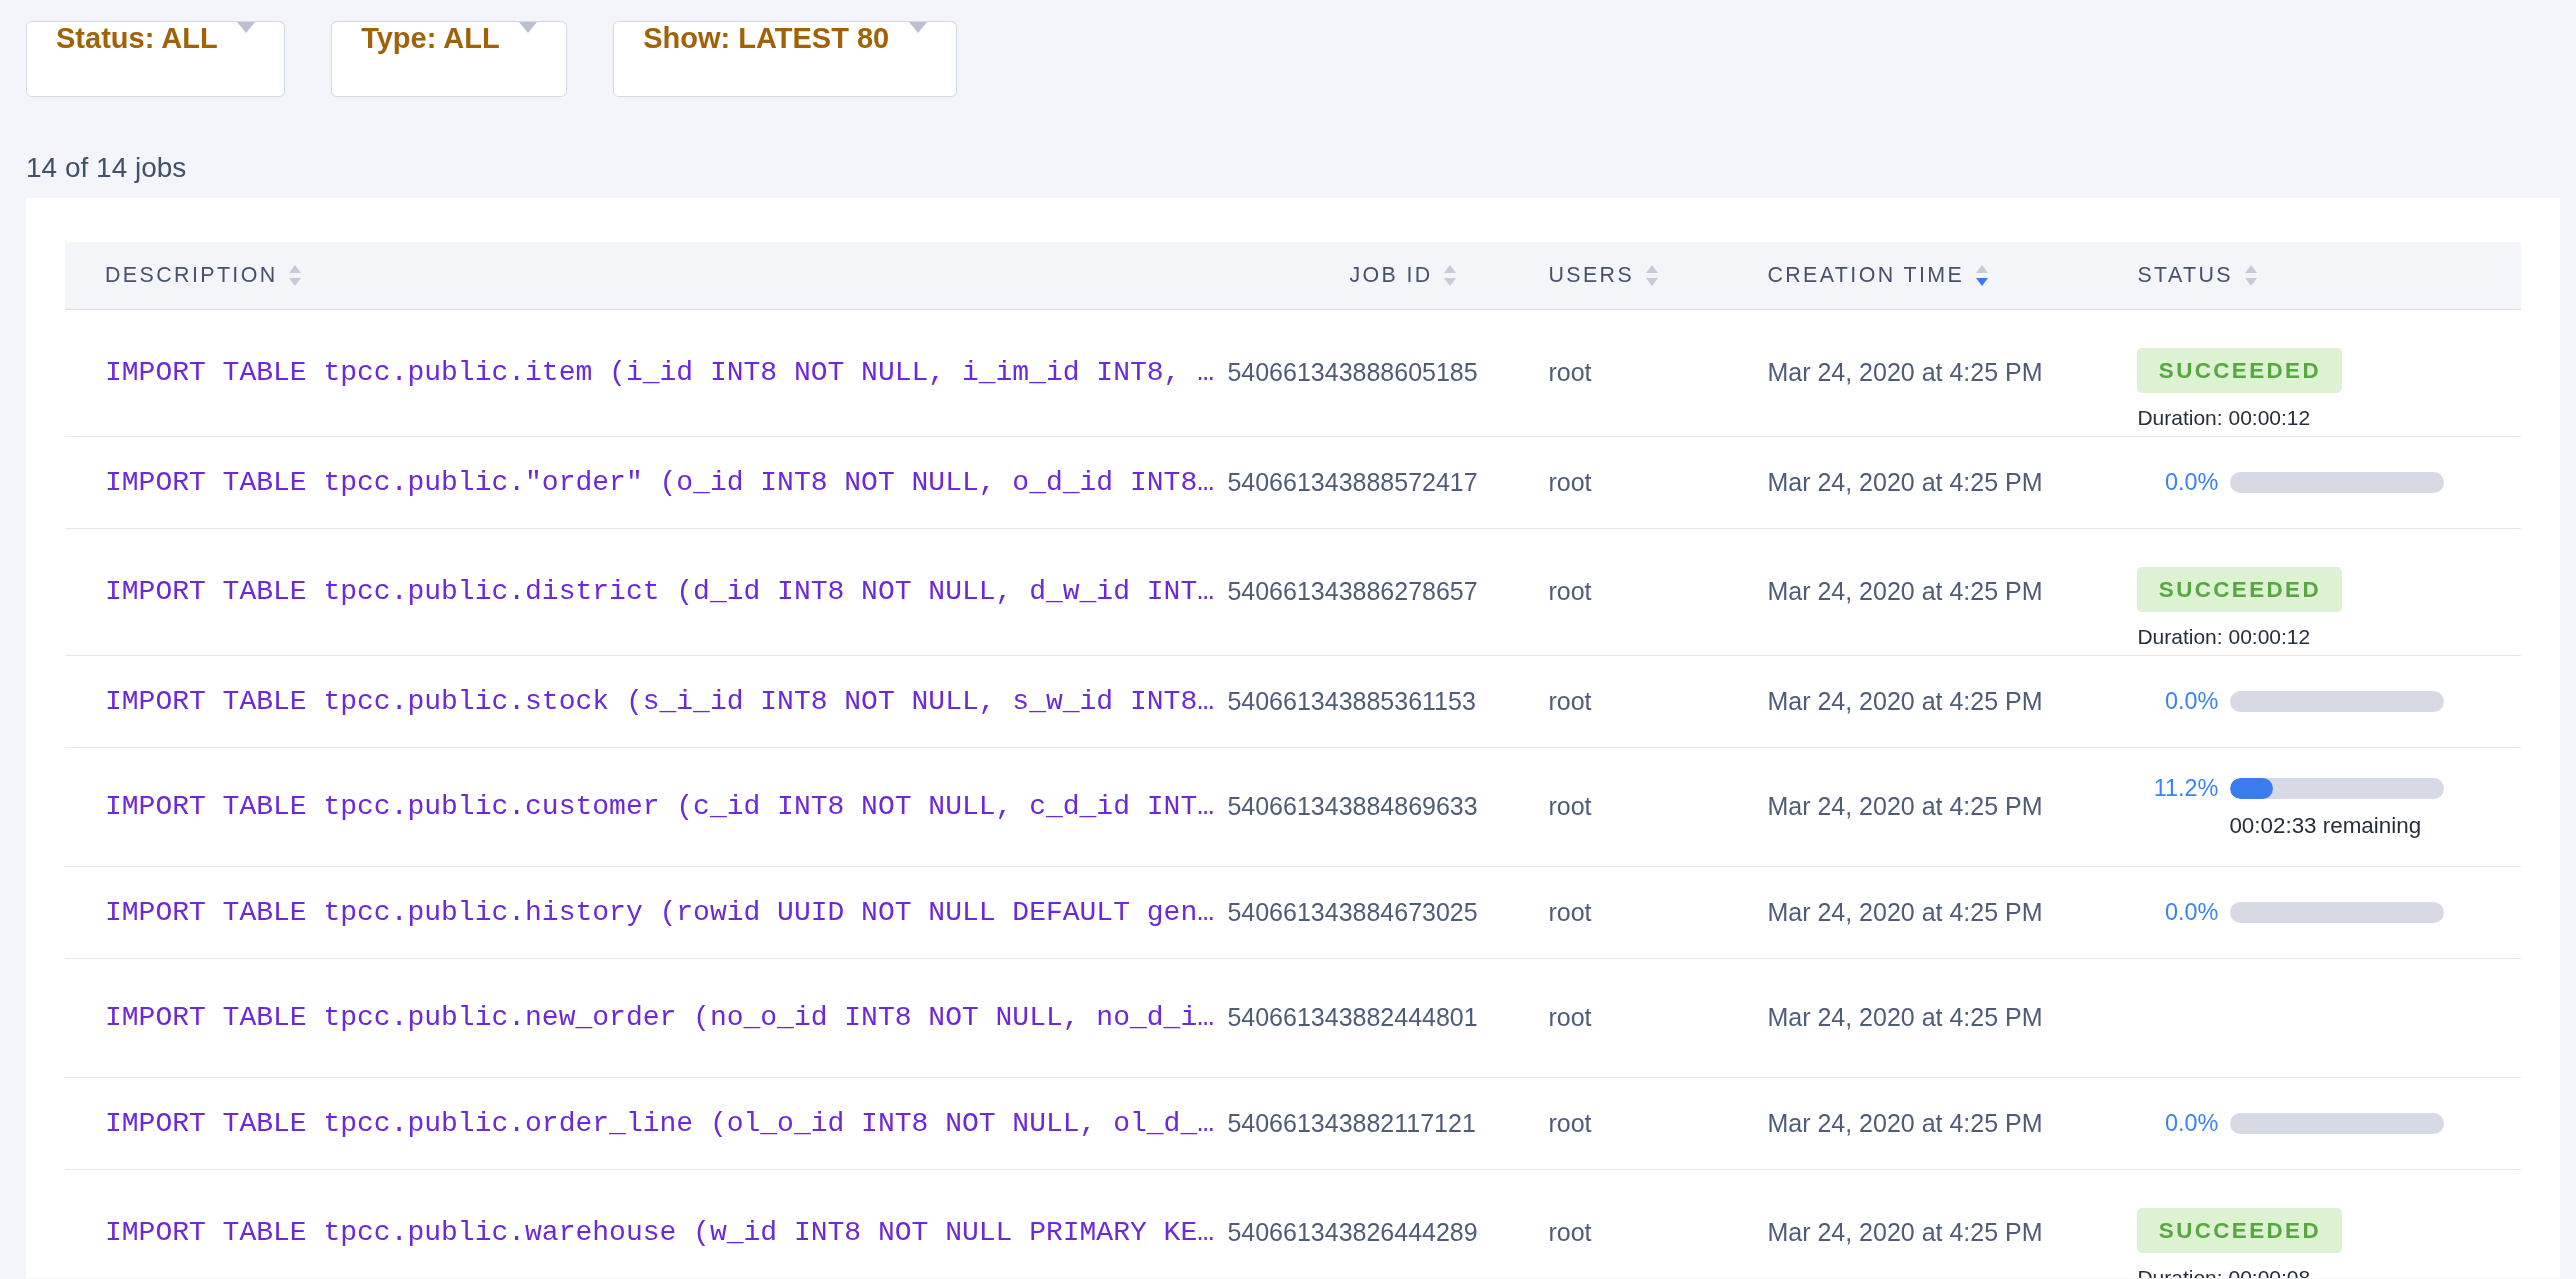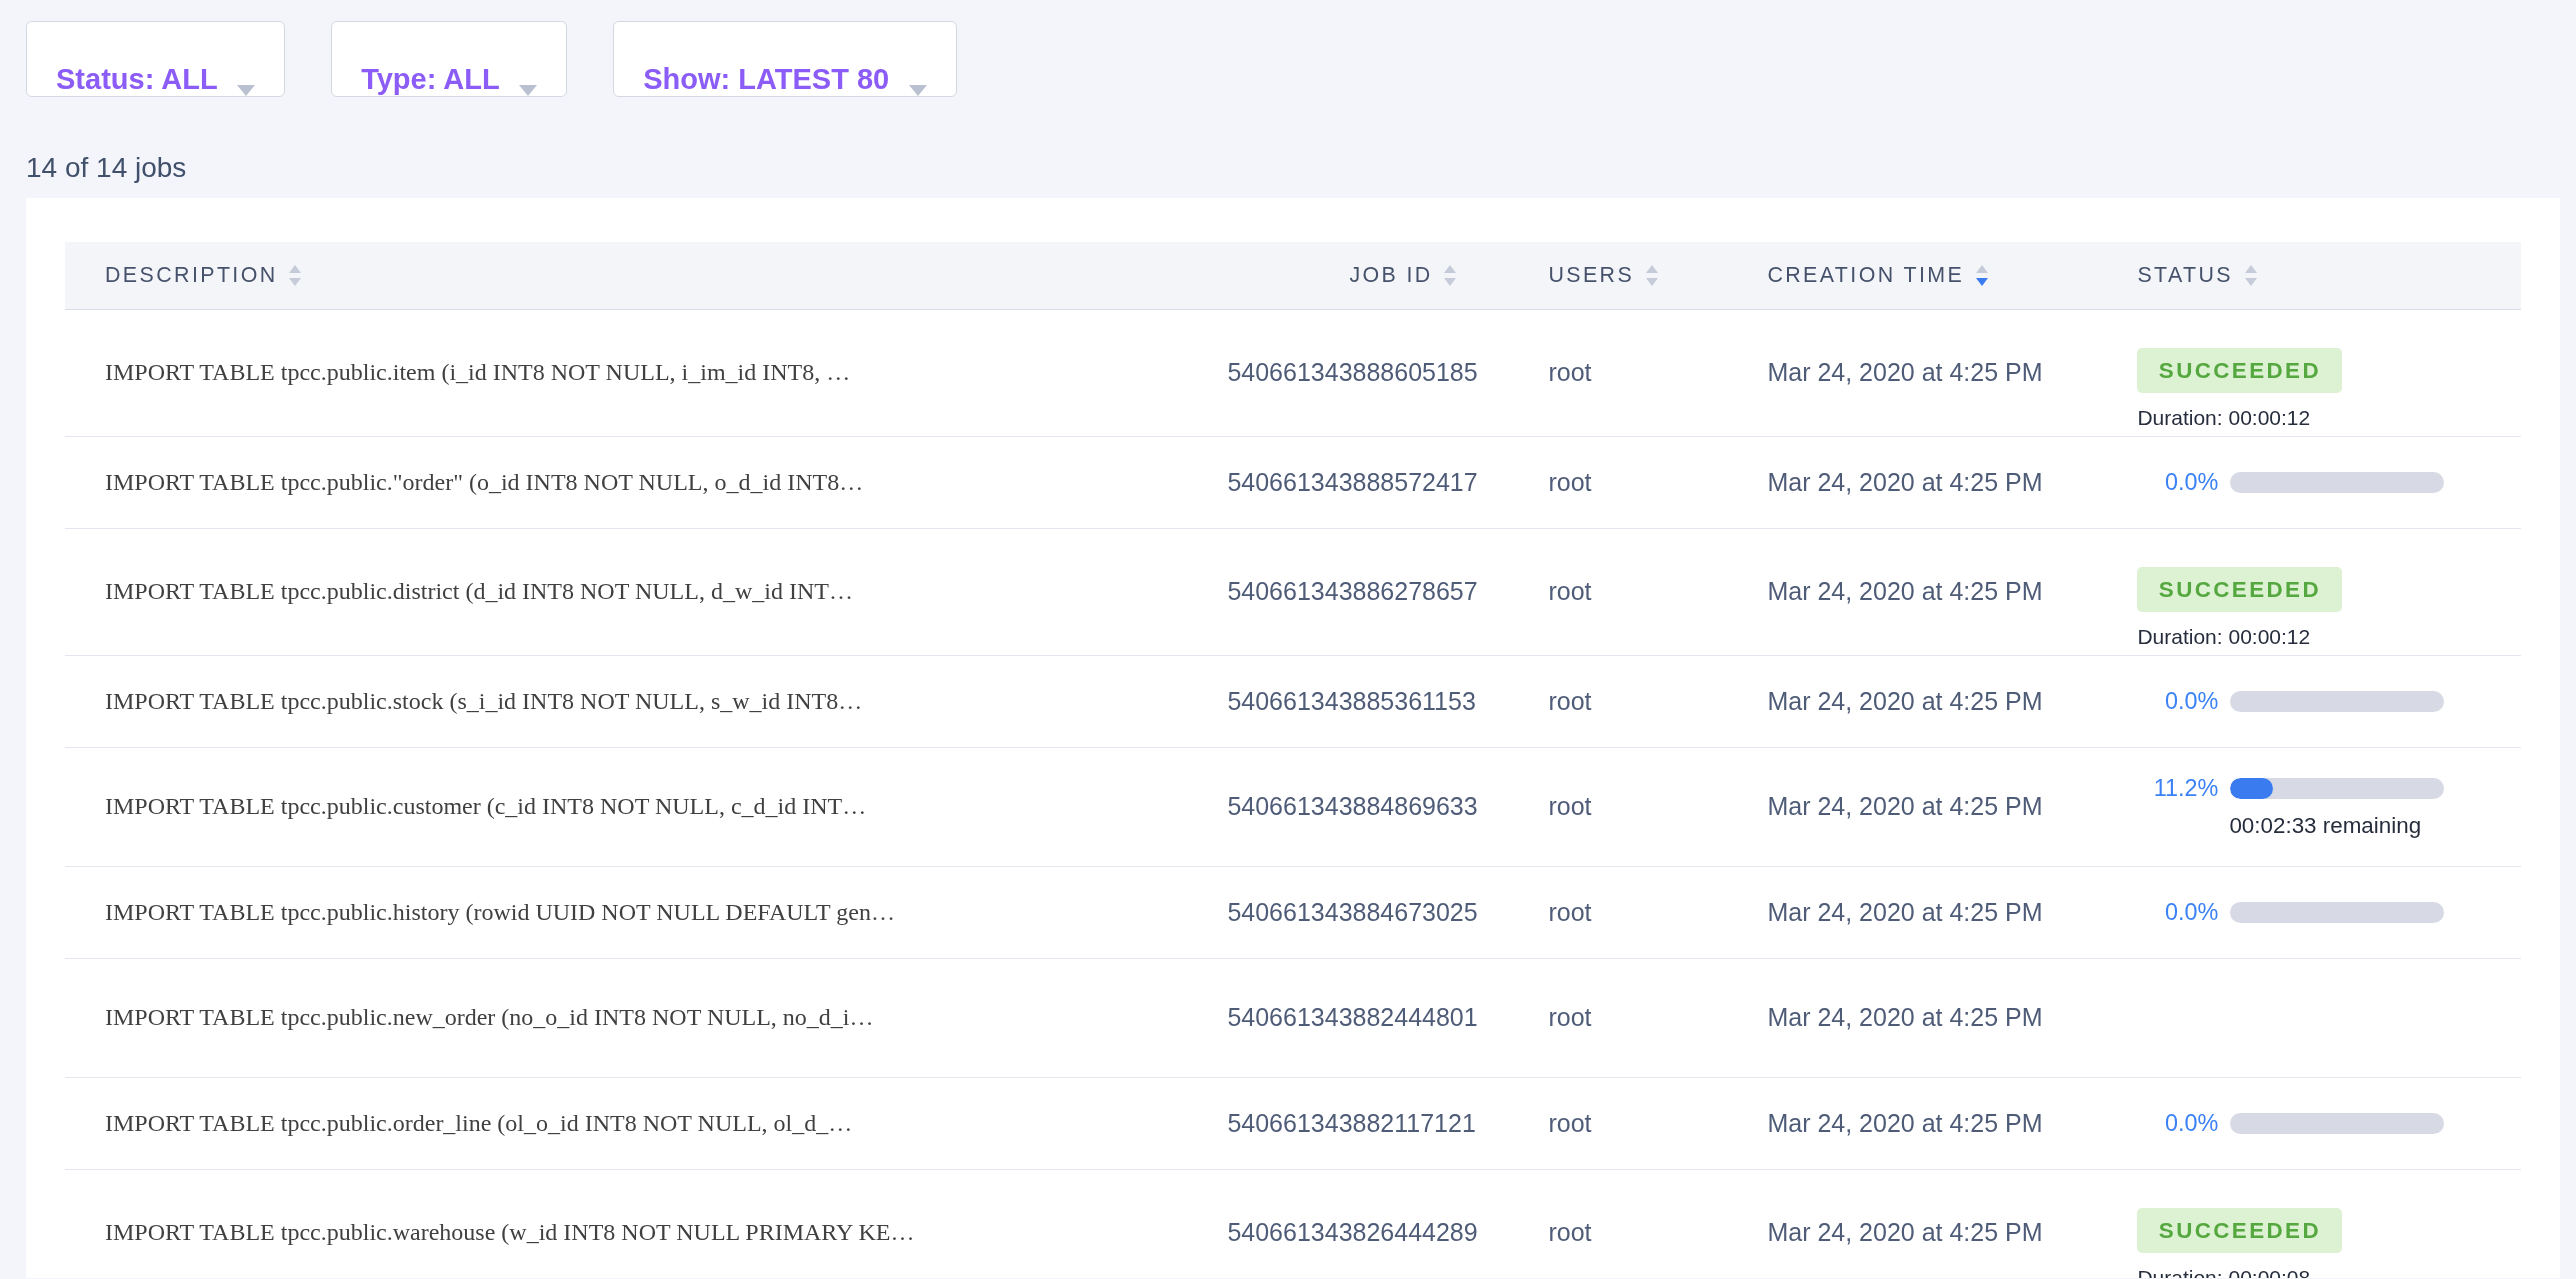--- a/index.html
+++ b/index.html
@@ -15,23 +15,23 @@
   .filters { padding: 21.4px 0 0 26px; display: flex; gap: 46px; }
   .filter-btn {
     height: 76px;
     background: #ffffff;
     border: 1px solid #d3d8e3;
     border-radius: 5.8px;
     padding: 0 29px;
     font-family: "Liberation Sans", sans-serif;
     font-weight: 700;
     font-size: 29px;
-    color: #8b5cf6;
+    color: #a16207;
     display: inline-flex;
-    align-items: flex-end;
+    align-items: flex-start;
     gap: 19.5px;
     cursor: pointer;
   }
   .caret {
     width: 0; height: 0;
     border-left: 9.7px solid transparent;
     border-right: 9.7px solid transparent;
     border-top: 11.7px solid #b9c0cf;
     display: inline-block;
   }
@@ -75,24 +75,24 @@
     grid-template-columns: 1fr 321px 219px 370px 384px;
     align-items: center;
     border-bottom: 1px solid #e3e6ee;
   }
   .row.rh-tall  { min-height: 127px; }
   .row.rh-mid   { min-height: 119px; }
   .row.rh-short { min-height: 92px; }
 
   .cell { font-size: 25px; color: #4f5c78; white-space: nowrap; }
   .cell-description {
-    font-family: Liberation Serif, serif;
-    font-size: 24px;
+    font-family: Liberation Mono, monospace;
+    font-size: 28px;
     font-weight: 500;
-    color: #404040;
+    color: #6d28d9;
     padding-left: 40px;
     padding-right: 49px;
     overflow: hidden;
   }
   .cell-job_id { text-align: right; padding-right: 92px; }
 
   
   .badge {
     display: inline-block;
     background: var(--succeeded-bg, #ddf1d3);

